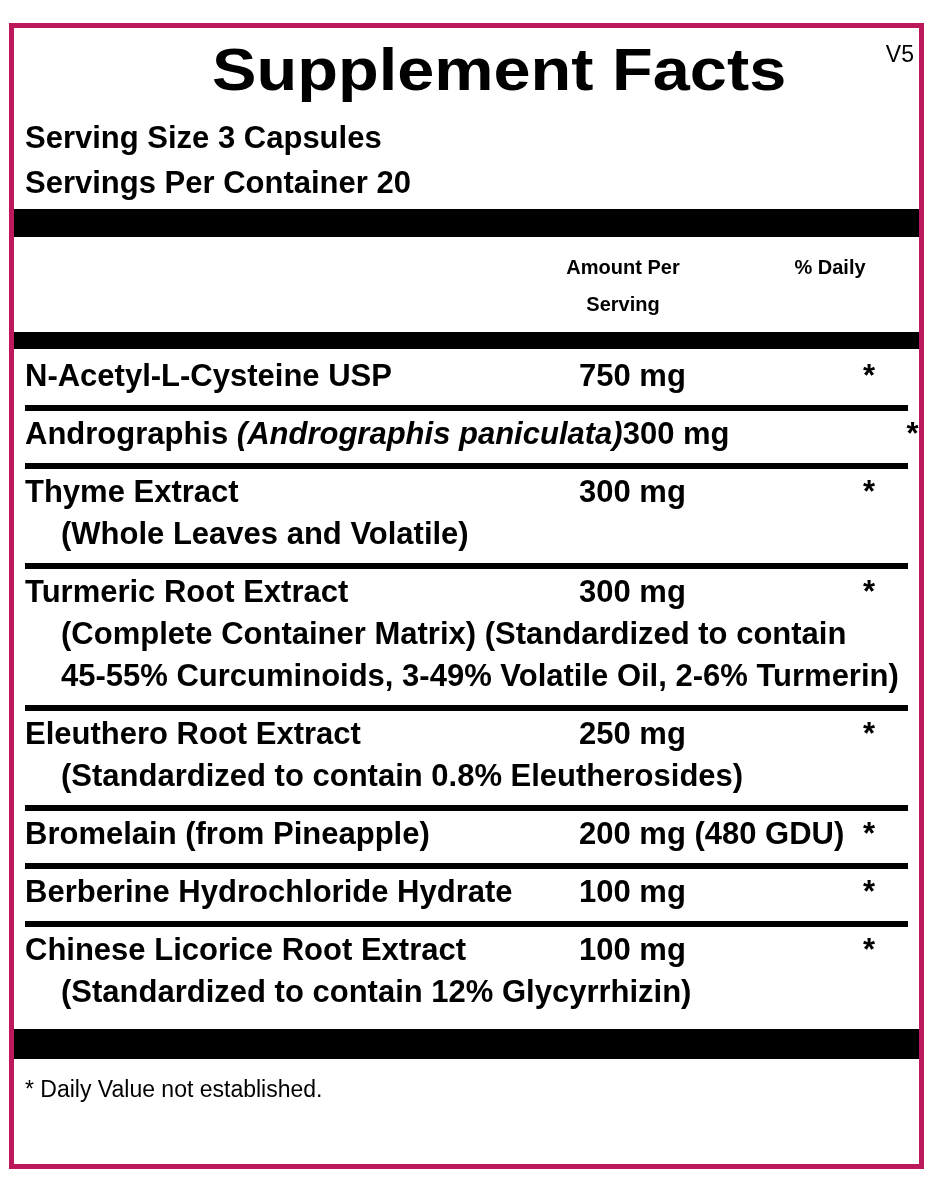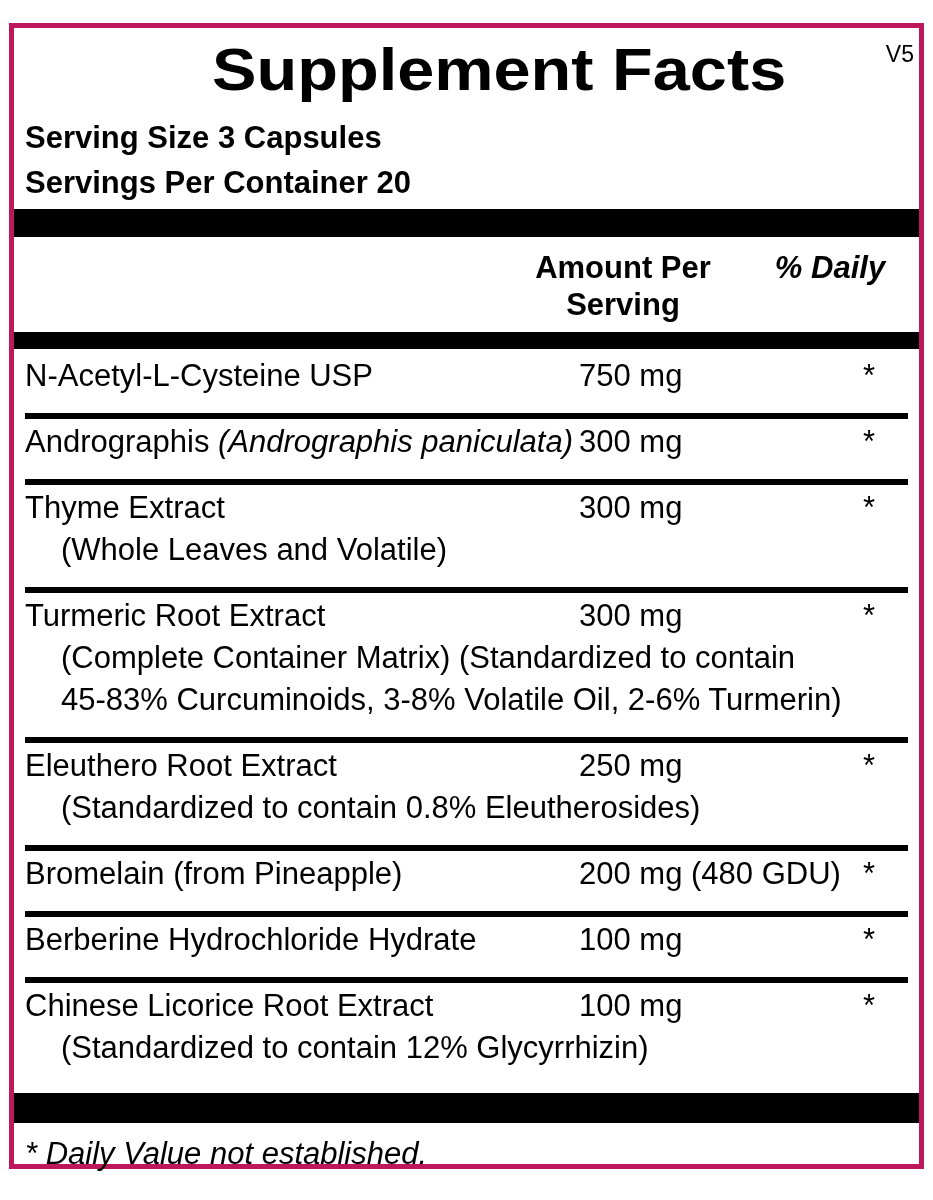--- a/index.html
+++ b/index.html
@@ -60,42 +60,42 @@
     margin-left: -11px;
     margin-right: -11px;
   }
   .bar-top { height: 28px; margin-top: 4px; }
   .bar-mid { height: 17px; }
   .bar-bottom { height: 30px; margin-top: 8px; }
   .col-header {
     position: relative;
     height: 95px;
     font-weight: bold;
-    font-size: 31px;
+    font-size: 20px;
     line-height: 37px;
   }
   .head-amount {
     position: absolute;
     top: 12px;
     left: 473px;
     width: 250px;
     text-align: center;
   }
   .head-dv {
     position: absolute;
     top: 12px;
     left: 720px;
     width: 170px;
     text-align: center;
-    font-style: italic;
   }
   .rows { font-size: 31px; }
   .row {
-    padding: 2px 0 16px;
+    padding: 2px 0 8px;
     border-bottom: 6px solid #000;
+    font-weight: bold;
   }
   .row:first-child { padding-top: 6px; }
   .row:last-child { border-bottom: none; }
   .row-line1 {
     display: grid;
     grid-template-columns: 1fr 210px 119px;
     align-items: baseline;
     line-height: 42px;
   }
   .ing-name { white-space: nowrap; }
@@ -105,23 +105,22 @@
     padding-right: 33px;
   }
   .detail {
     padding-left: 36px;
     line-height: 42px;
     white-space: nowrap;
   }
   .it { font-style: italic; }
   .footnote {
     margin-top: 8px;
-    font-size: 31px;
+    font-size: 23px;
     line-height: 45px;
-    font-style: italic;
   }
 </style>
 </head>
 <body>
 
 <div class="label">
   <div class="inner">
 
     <div class="version">V5</div>
 
@@ -175,21 +174,21 @@
         <div class="detail">(Whole Leaves and Volatile)</div>
       </div>
 
       <div class="row">
         <div class="row-line1">
           <span class="ing-name">Turmeric Root Extract</span>
           <span class="ing-amount">300 mg</span>
           <span class="ing-dv">*</span>
         </div>
         <div class="detail">(Complete Container Matrix) (Standardized to contain</div>
-        <div class="detail">45-83% Curcuminoids, 3-8% Volatile Oil, 2-6% Turmerin)</div>
+        <div class="detail">45-55% Curcuminoids, 3-49% Volatile Oil, 2-6% Turmerin)</div>
       </div>
 
       <div class="row">
         <div class="row-line1">
           <span class="ing-name">Eleuthero Root Extract</span>
           <span class="ing-amount">250 mg</span>
           <span class="ing-dv">*</span>
         </div>
         <div class="detail">(Standardized to contain 0.8% Eleutherosides)</div>
       </div>

